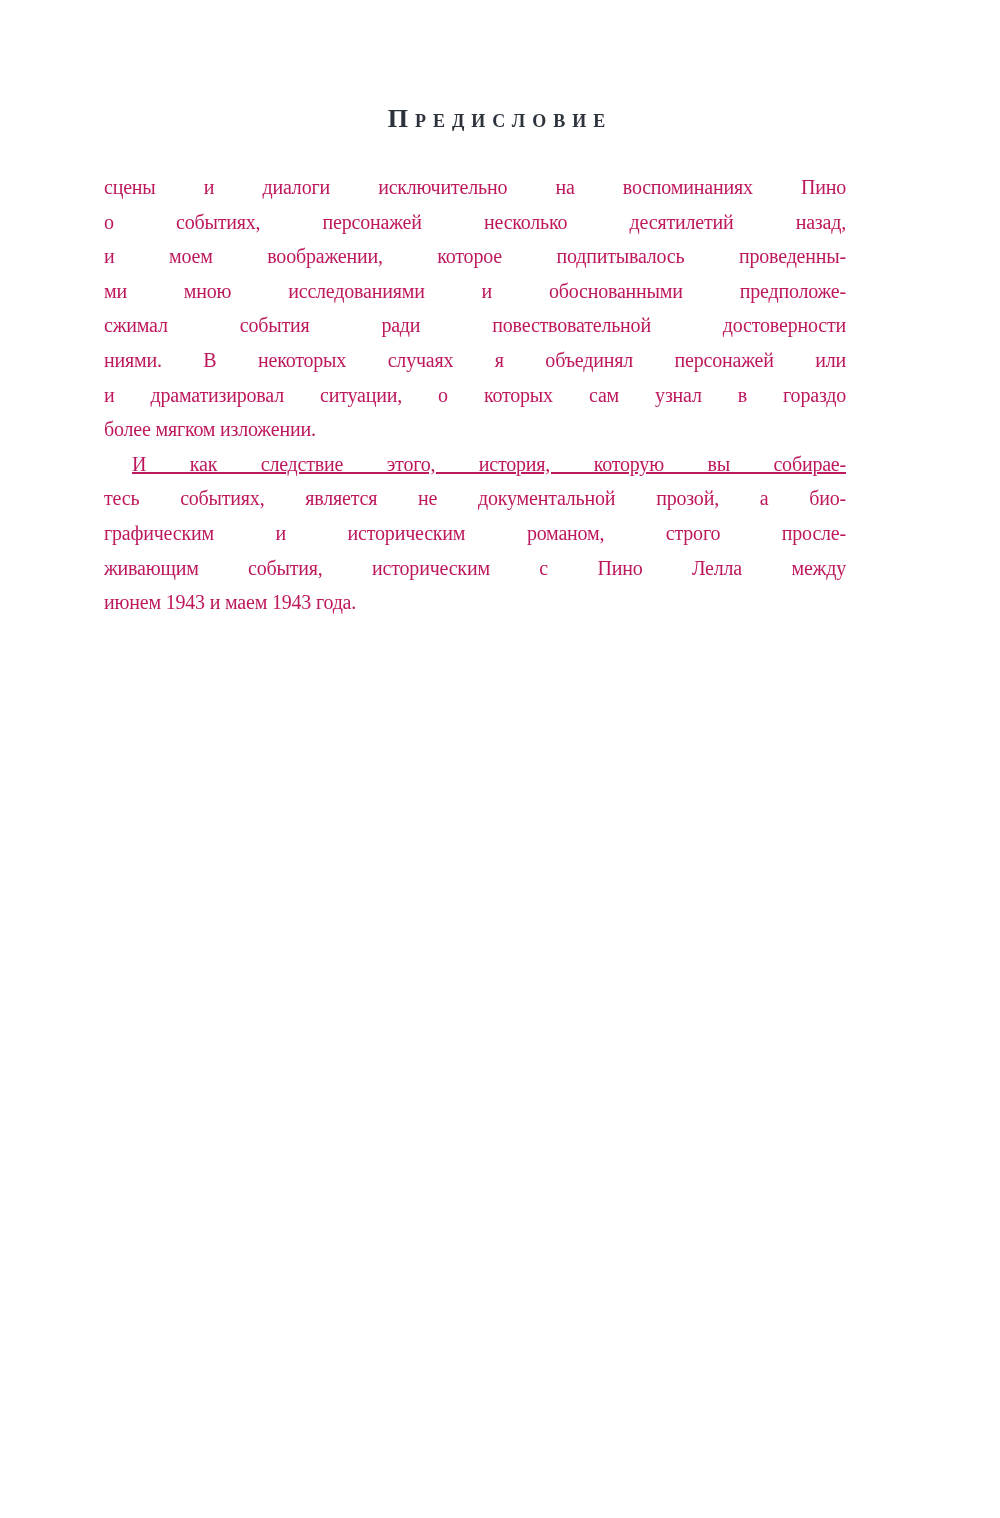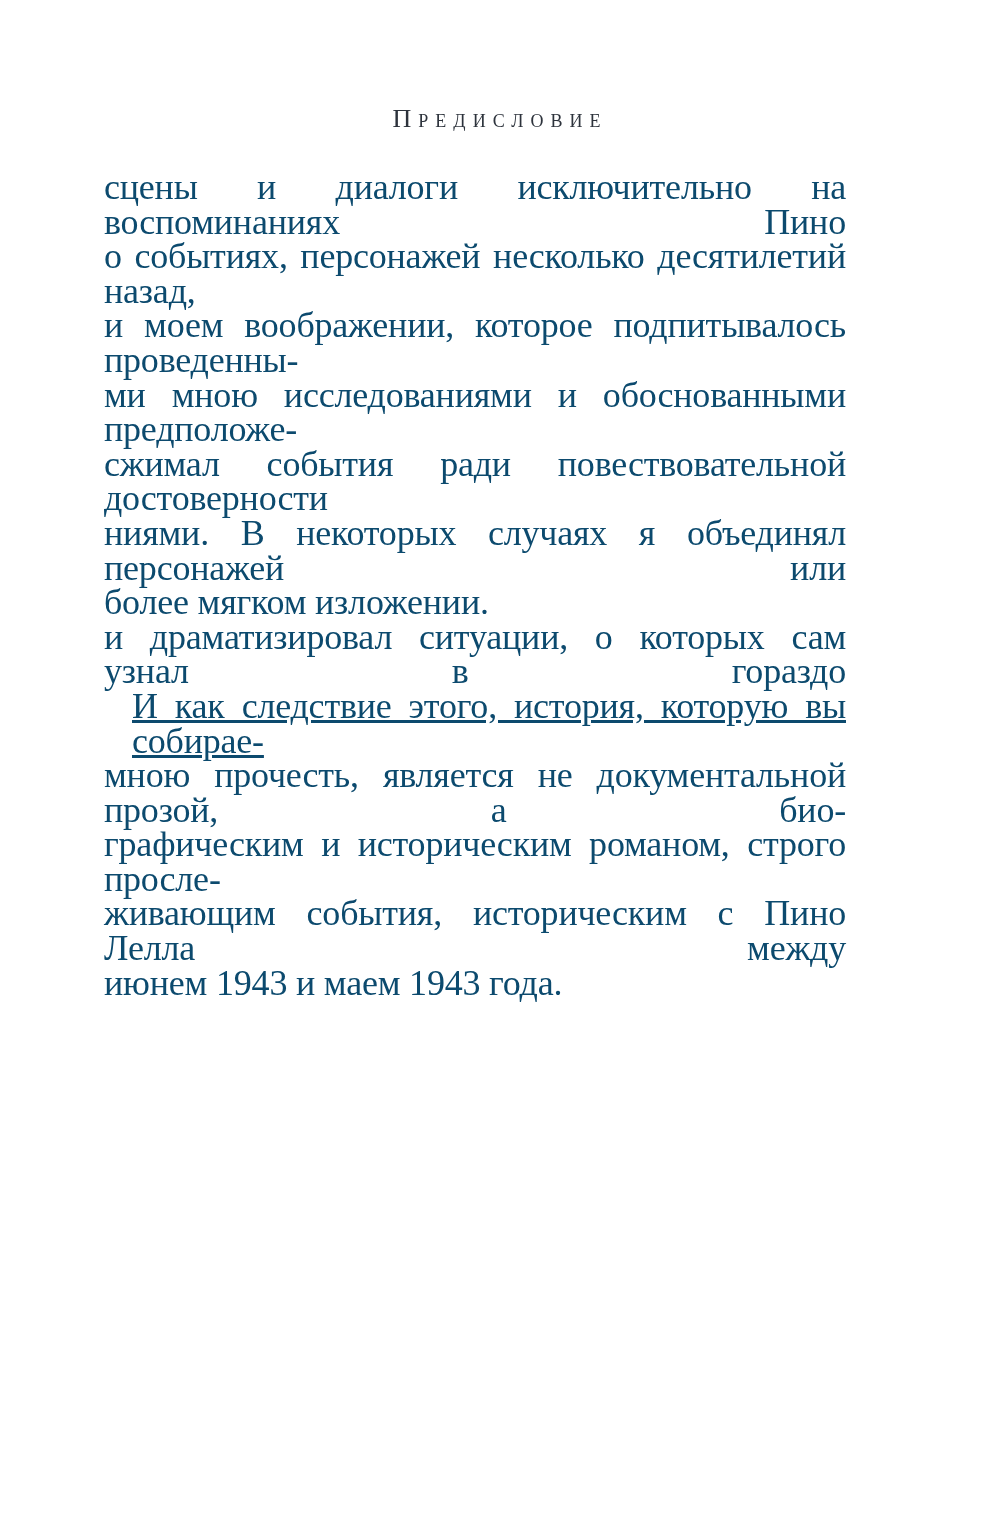--- a/index.html
+++ b/index.html
@@ -16,36 +16,36 @@
     font-family: "Liberation Serif", "DejaVu Serif", serif;
   }
   .heading {
     position: absolute;
     top: 104px;
     left: 0;
     width: 100%;
     margin: 0;
     text-align: center;
     font-family: "Liberation Serif", "DejaVu Serif", serif;
-    font-weight: 400;
+    font-weight: 700;
     font-size: 26px;
     line-height: 30px;
     font-variant: small-caps;
     letter-spacing: 7px;
     color: #2d333c;
   }
   .textblock {
     position: absolute;
     top: 170px;
     left: 104px;
     width: 742px;
-    font-size: 36px;
+    font-size: 20px;
     line-height: 34.6px;
     letter-spacing: -0.2px;
-    color: #0c4a6e;
+    color: #be185d;
   }
   .para {
     margin: 0;
     padding: 0;
   }
   .line {
     text-align: justify;
     text-align-last: justify;
     white-space: nowrap;
     white-space: normal;
@@ -68,26 +68,26 @@
 
   <div class="textblock">
 
     <div class="para">
       <div class="line">сцены и диалоги исключительно на воспоминаниях Пино</div>
       <div class="line">о событиях, персонажей несколько десятилетий назад,</div>
       <div class="line">и моем воображении, которое подпитывалось проведенны-</div>
       <div class="line">ми мною исследованиями и обоснованными предположе-</div>
       <div class="line">сжимал события ради повествовательной достоверности</div>
       <div class="line">ниями. В некоторых случаях я объединял персонажей или</div>
+      <div class="line">и драматизировал ситуации, о которых сам узнал в гораздо</div>
       <div class="line lastline">более мягком изложении.</div>
-      <div class="line">и драматизировал ситуации, о которых сам узнал в гораздо</div>
     </div>
 
     <div class="para">
       <div class="line indent">И как следствие этого, история, которую вы собирае-</div>
-      <div class="line">мною прочесть, является не документальной прозой, а био-</div>
+      <div class="line">тесь событиях, является не документальной прозой, а био-</div>
       <div class="line">графическим и историческим романом, строго просле-</div>
       <div class="line">живающим события, историческим с Пино Лелла между</div>
       <div class="line lastline">июнем 1943 и маем 1943 года.</div>
     </div>
 
   </div>
 </div>
 
 </body></html>

